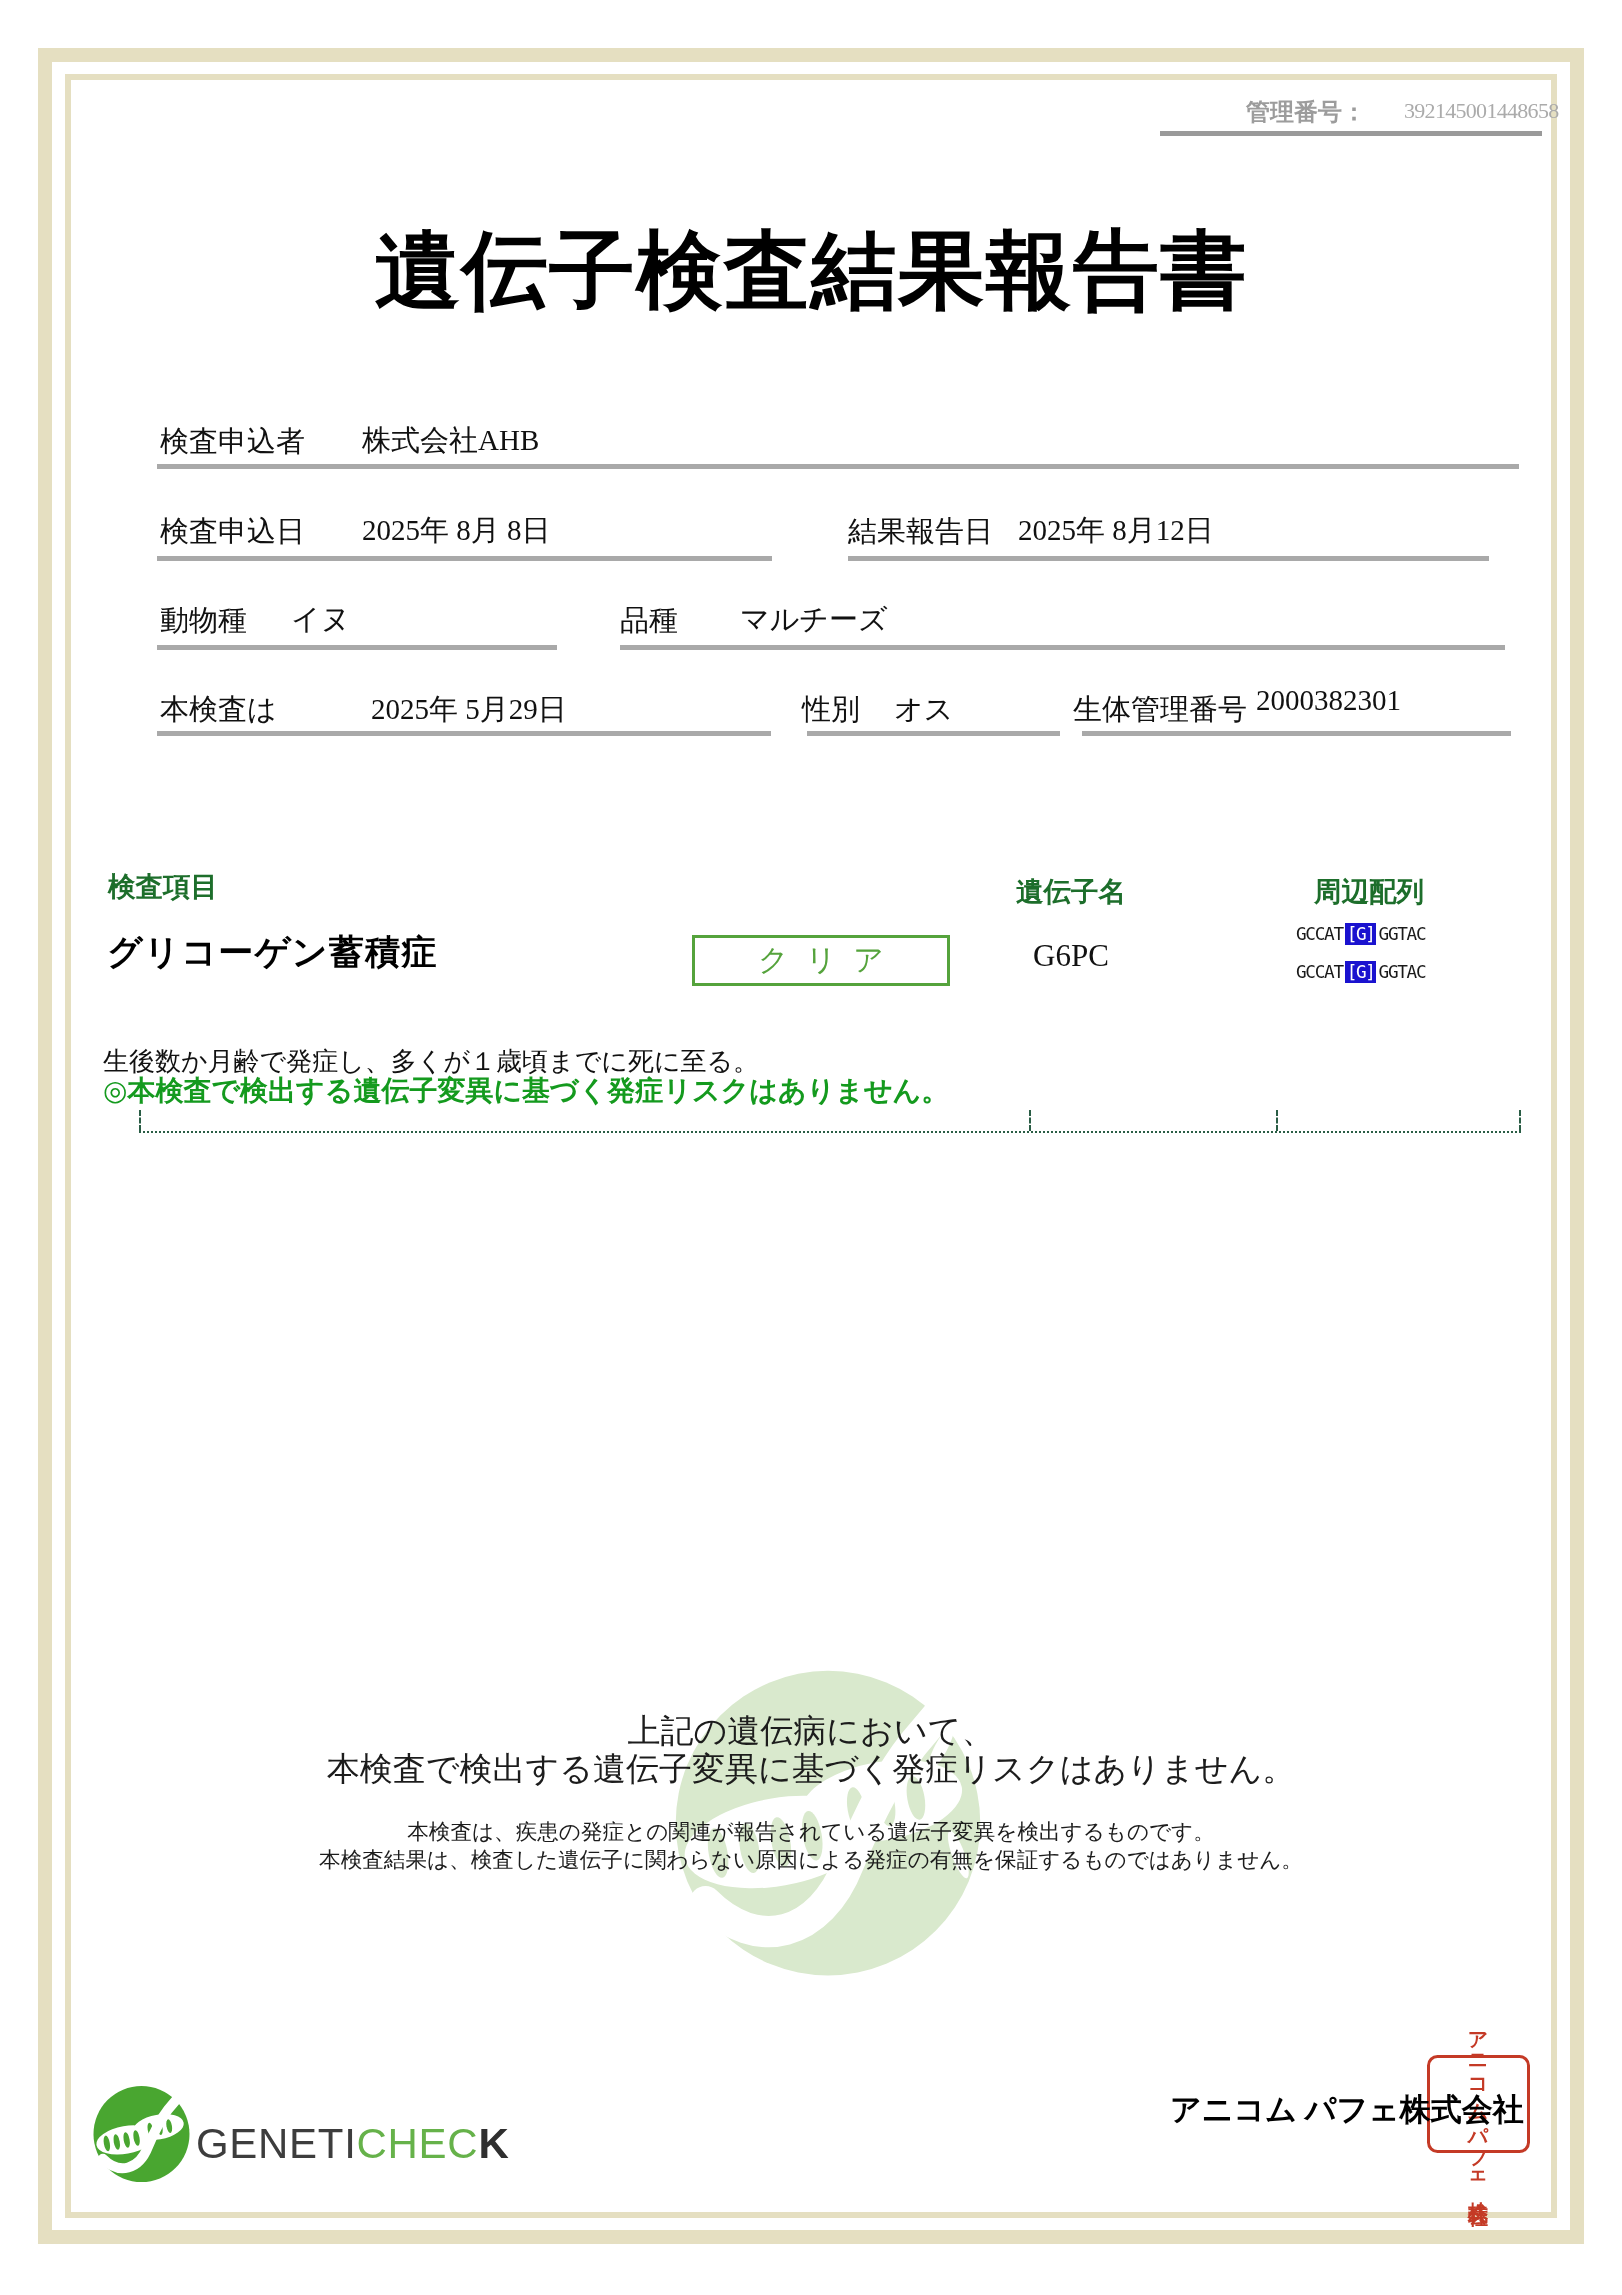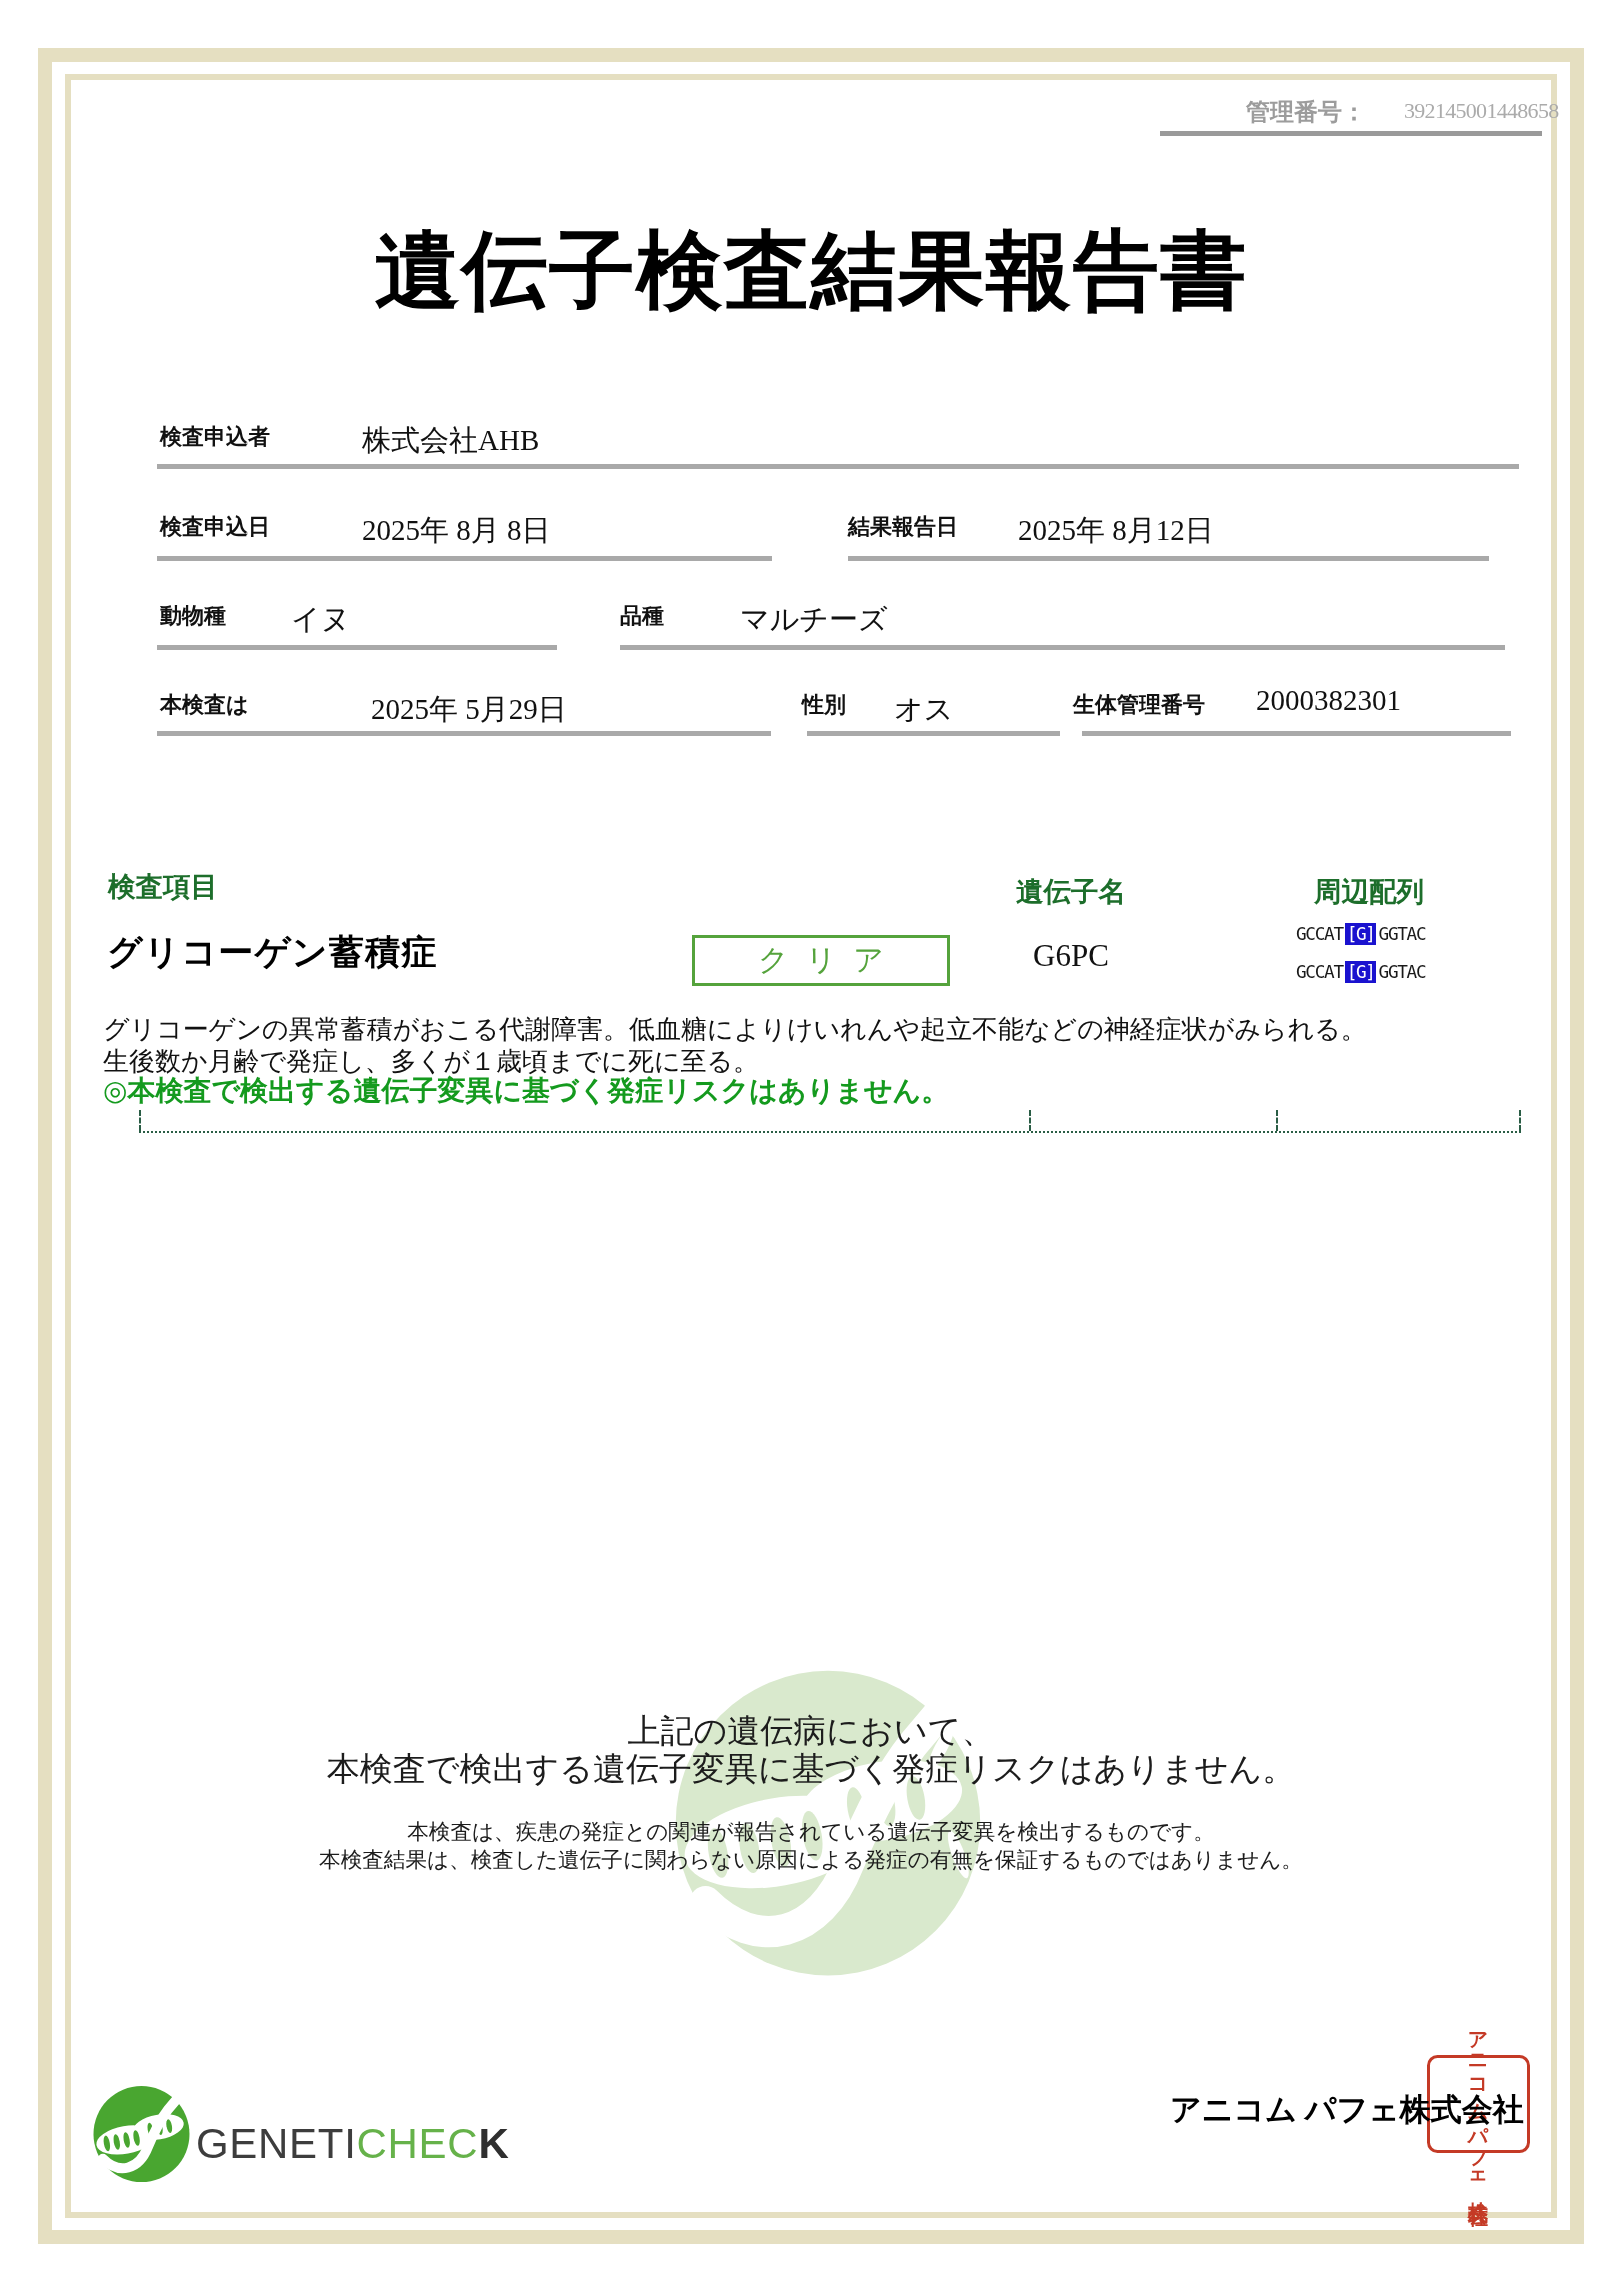--- a/index.html
+++ b/index.html
@@ -19,21 +19,21 @@
 
   
   .meta-label{left:1246px;top:96px;font-size:24px;color:#9c9c9c;font-weight:600;text-align:center;}
   .meta-number{left:1404px;top:98px;font-size:22px;color:#ababab;letter-spacing:-0.7px;}
   .meta-underline{left:1160px;top:131px;width:382px;height:4.6px;background:#9a9a9a;}
 
   
   .title{left:0;top:213px;width:1622px;text-align:center;font-size:86px;font-weight:700;letter-spacing:1.3px;color:#000;}
 
   
-  .flabel{font-size:22px;font-weight:700;color:#111;}
+  .flabel{font-size:29px;font-weight:400;color:#111;}
   .fvalue{font-size:29px;font-weight:400;color:#111;}
   .uline{height:5.2px;background:#a9a9a9;}
 
   
   .ghead{font-size:27.5px;font-weight:700;color:#1d6e2b;}
   .disease{left:107px;top:929px;font-size:35px;font-weight:700;letter-spacing:1.3px;color:#000;}
   .clear-box{left:692px;top:935px;width:258px;height:51px;border:3.3px solid #55a33c;box-sizing:border-box;
              display:flex;align-items:center;justify-content:center;}
   .clear-text{font-size:30px;color:#55a33c;letter-spacing:17px;text-indent:17px;font-weight:400;}
   .gene{left:1033px;top:938px;font-size:31px;color:#111;}
@@ -139,21 +139,20 @@
 
   <div class="abs gene">G6PC</div>
 
   <div class="abs seq" style="left:1296px;top:924px;">
     <span>GCCAT</span><span class="var">[G]</span><span>GGTAC</span>
   </div>
   <div class="abs seq" style="left:1296px;top:962px;">
     <span>GCCAT</span><span class="var">[G]</span><span>GGTAC</span>
   </div>
 
-  <div class="abs desc" style="left:103px;top:1012px;">グリコーゲンの異常蓄積がおこる代謝障害。低血糖によりけいれんや起立不能などの神経症状がみられる。</div>
   <div class="abs desc" style="left:103px;top:1044px;">生後数か月齢で発症し、多くが１歳頃までに死に至る。</div>
   <div class="abs risk">◎本検査で検出する遺伝子変異に基づく発症リスクはありません。</div>
 
   <div class="abs vdash" style="left:139px;"></div>
   <div class="abs vdash" style="left:1029px;"></div>
   <div class="abs vdash" style="left:1276px;"></div>
   <div class="abs vdash" style="left:1519px;"></div>
   <div class="abs hdots"></div>
 
   <div class="abs sum-big" style="top:1709px;">上記の遺伝病において、</div>

